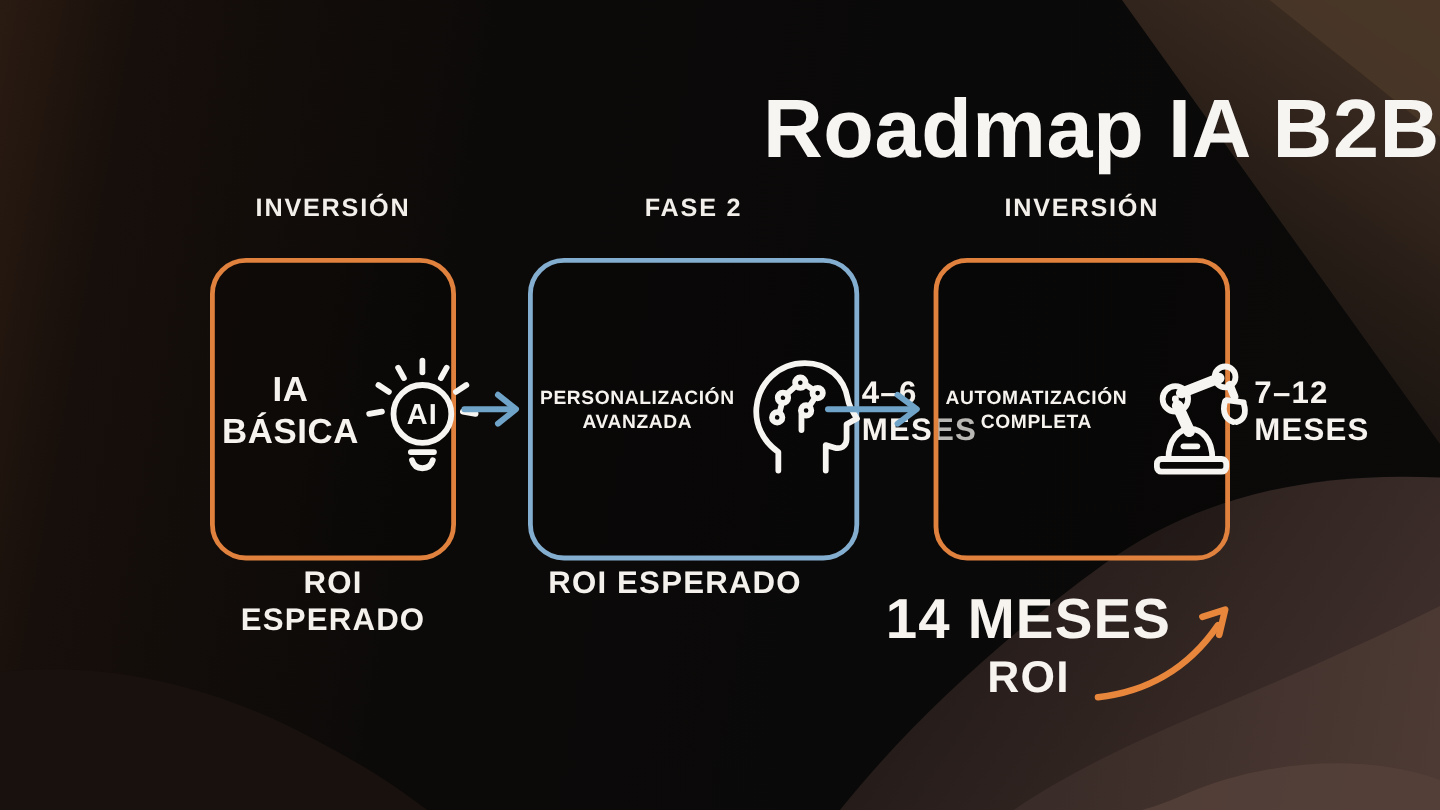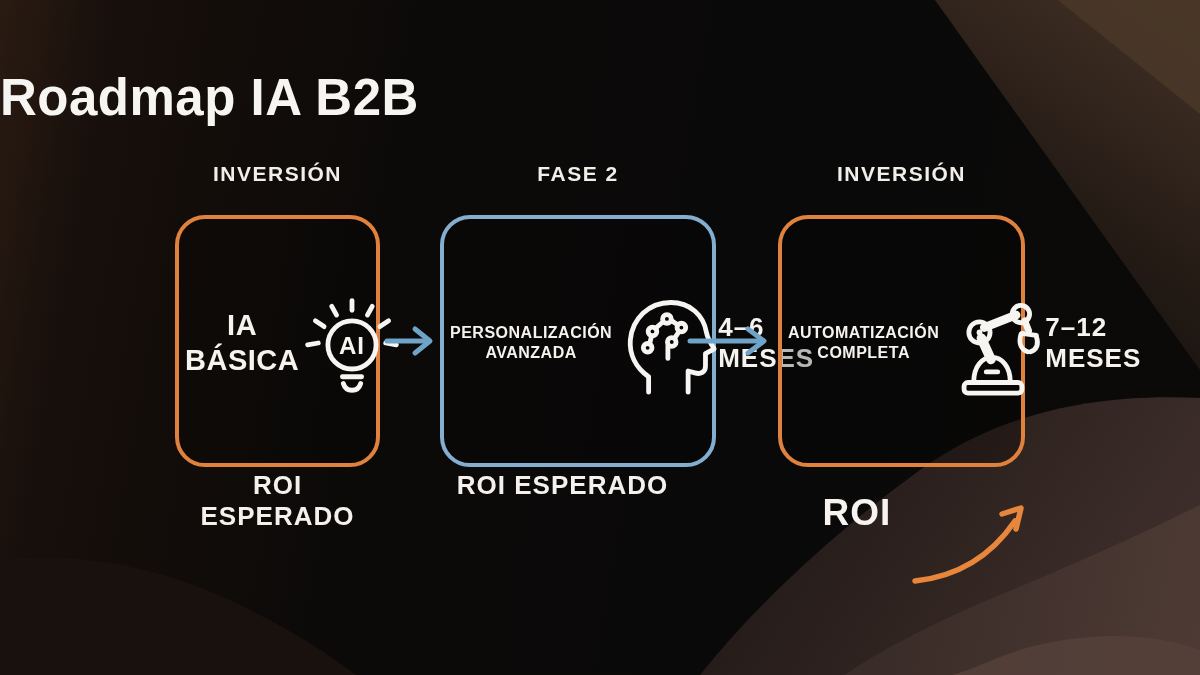--- a/index.html
+++ b/index.html
@@ -3,22 +3,22 @@
 <meta charset="utf-8">
 <style>
   html,body{margin:0;padding:0;background:#000;}
   .stage{
     position:relative;width:1200px;height:675px;overflow:hidden;
     font-family:"Liberation Sans",sans-serif;
     background:linear-gradient(100deg,#2a1b12 0%,#170f0b 9%,#0c0a09 32%,#0a0909 60%,#0b0a09 100%);
   }
   .bg-svg{position:absolute;inset:0;pointer-events:none;}
   .title{
-    position:absolute;left:0;right:0;top:68px;margin:0;text-align:left;
-    font-size:51px;font-weight:800;color:#f7f5f2;letter-spacing:.5px;
+    position:absolute;left:0;right:0;top:68px;margin:0;text-align:right;
+    font-size:69px;font-weight:800;color:#f7f5f2;letter-spacing:.5px;
   }
   .phase{position:absolute;top:162px;height:305px;}
   .phase-1{left:175px;width:205px;}
   .phase-2{left:440px;width:245px;padding-left:31px;}
   .phase-3{left:778px;width:247px;}
   .phase-top-label{
     position:absolute;top:0;left:0;right:0;text-align:center;
     font-size:21px;font-weight:700;color:#f2efeb;letter-spacing:1.5px;
   }
   .phase-box{
@@ -134,21 +134,21 @@
 
   <svg class="connector connector-2" viewBox="0 0 85 36">
     <g stroke="#6FA3C8" stroke-width="5" fill="none" stroke-linecap="round" stroke-linejoin="round">
       <path d="M 3 18 H 71"></path>
       <path d="M 61 6 L 77 18 L 61 30"></path>
     </g>
   </svg>
 
   <div class="phase phase-3">
     <div class="phase-top-label">INVERSIÓN</div>
-    <div class="phase-box" style="border-color: rgb(224, 129, 62);">
+    <div class="phase-box" style="border-color: rgb(224, 129, 62); border-radius: 28px;">
       <div class="phase-name">AUTOMATIZACIÓN
 COMPLETA</div>
       <svg class="phase-icon" viewBox="0 0 110 110">
         <g stroke="#f7f5f2" fill="none" stroke-linecap="round" stroke-linejoin="round">
           <rect x="26" y="96" width="60" height="11" rx="4" stroke-width="5"></rect>
           <path d="M 36 96 C 36 79 45 70 55 70 C 65 70 74 79 74 96" stroke-width="5"></path>
           <path d="M 49 85 H 61" stroke-width="5"></path>
           <path d="M 54 72 L 44 50" stroke-width="10"></path>
           <circle cx="42" cy="44" r="11" stroke-width="5"></circle>
           <circle cx="42" cy="44" r="1.5" stroke-width="3"></circle>
@@ -161,20 +161,21 @@
         </g>
       </svg>
       <div class="phase-duration">7–12 MESES</div>
     </div>
   </div>
 
   <div class="roi-label roi-label-1">ROI ESPERADO</div>
   <div class="roi-label roi-label-2">ROI ESPERADO</div>
 
   <div class="roi-callout">
+    <div class="roi-value">14 MESES</div>
     <div class="roi-word">ROI</div>
   </div>
   <svg class="roi-arrow" viewBox="0 0 135 95">
     <g stroke="#E8863C" stroke-width="5.5" fill="none" stroke-linecap="round" stroke-linejoin="round">
       <path d="M 10 84 C 48 80 84 62 110 24"></path>
       <path d="M 97 17 L 116 11 L 111 32"></path>
     </g>
   </svg>
 
 </div>

